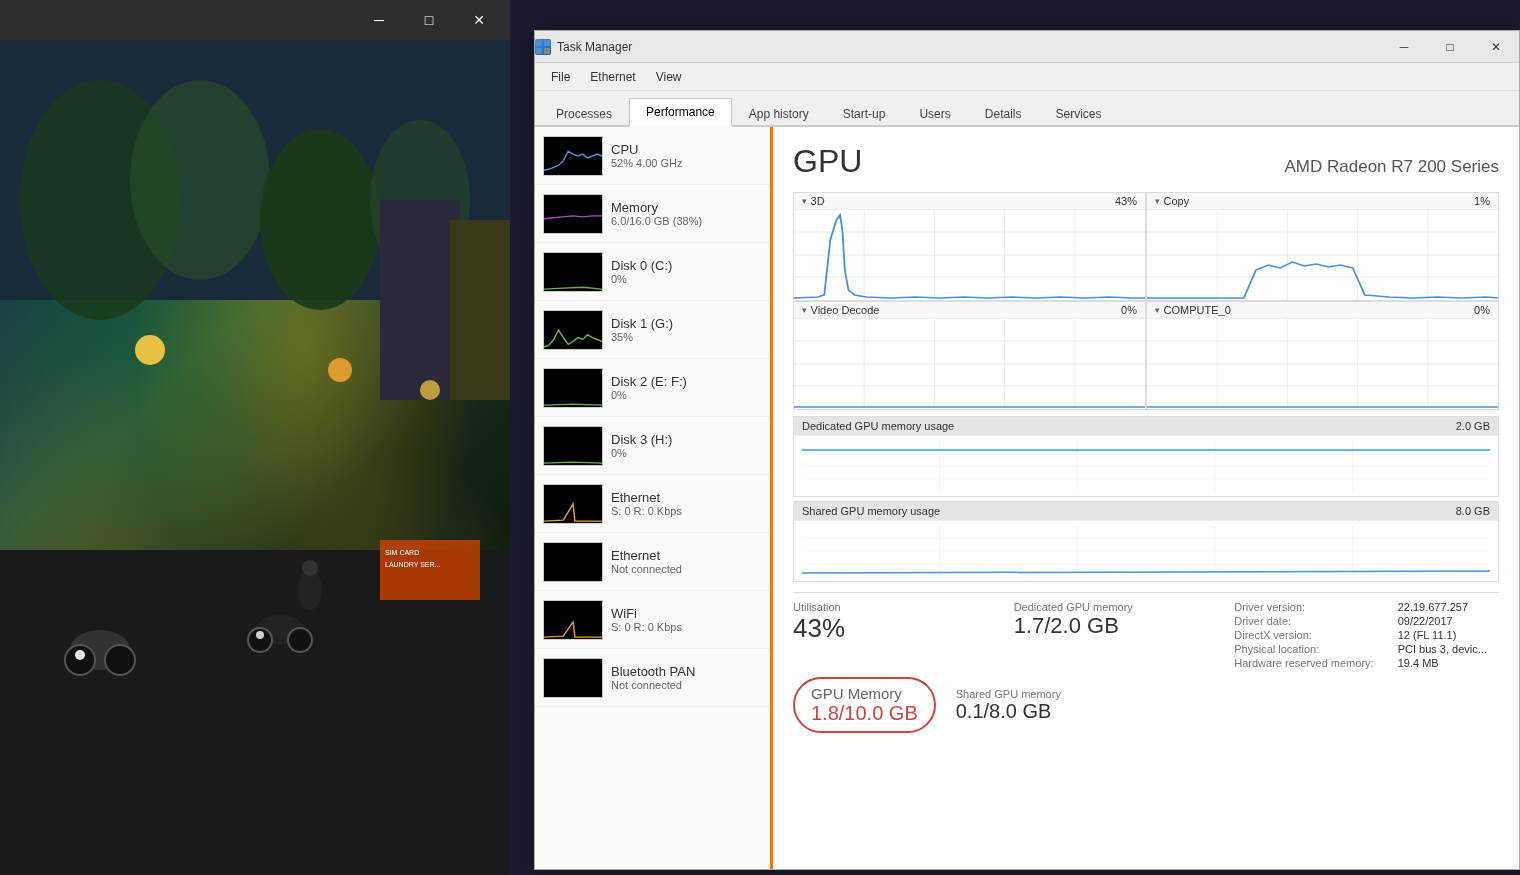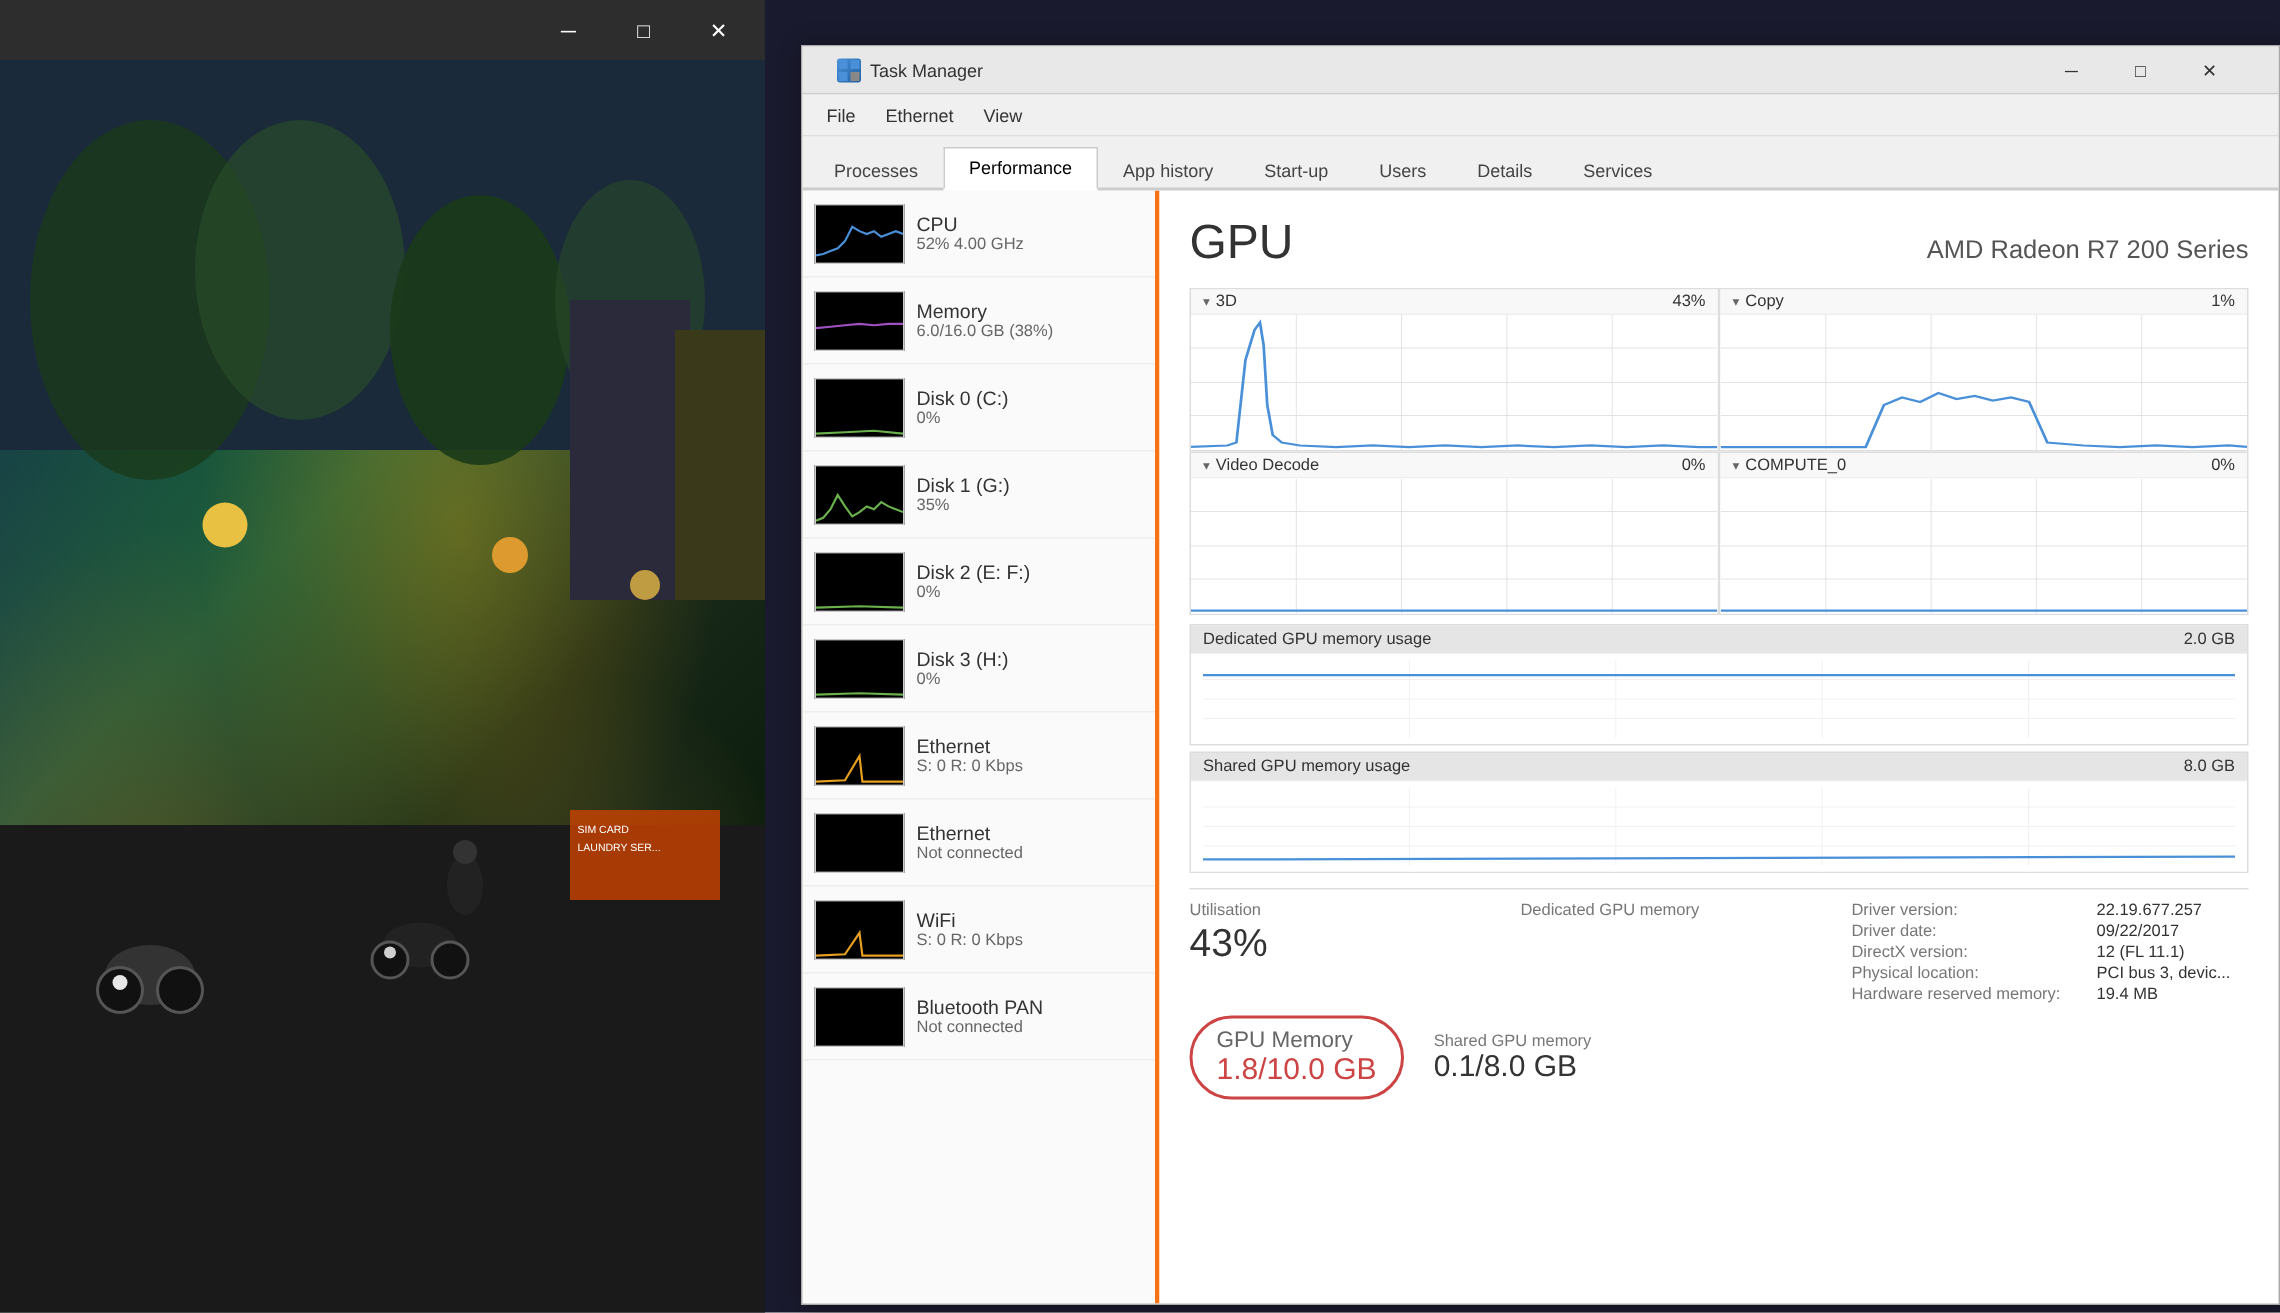--- a/index.html
+++ b/index.html
@@ -76,21 +76,21 @@
       box-shadow: 2px 2px 15px rgba(0,0,0,0.4);
       display: flex;
       flex-direction: column;
     }
 
     .tm-titlebar {
       height: 32px;
       background: #e8e8e8;
       display: flex;
       align-items: center;
-      padding: 0 23px;
+      padding: 0 0;
       border-bottom: 1px solid #ccc;
       flex-shrink: 0;
     }
 
     .tm-title-icon {
       width: 16px;
       height: 16px;
       margin-right: 6px;
       background: linear-gradient(135deg, #4a90d9 0%, #2060a0 100%);
       border-radius: 2px;
@@ -668,20 +668,21 @@
 
       <div style="display:flex; gap:0; margin-top:10px; border-top:1px solid #ddd; padding-top:8px;">
 
         <div style="flex:1;">
           <div style="font-size:11px;color:#777;">Utilisation</div>
           <div style="font-size:26px;font-weight:300;color:#333;">43%</div>
         </div>
 
         <div style="flex:1;">
           <div style="font-size:11px;color:#777;">Dedicated GPU memory</div>
+          <div style="font-size:22px;font-weight:300;color:#333;">1.7/2.0 GB</div>
         </div>
 
         <div style="flex:1.2;">
           <div style="display:grid;grid-template-columns:auto auto;gap:2px 12px;font-size:11px;">
             <span style="color:#777;">Driver version:</span>
             <span style="color:#333;">22.19.677.257</span>
             <span style="color:#777;">Driver date:</span>
             <span style="color:#333;">09/22/2017</span>
             <span style="color:#777;">DirectX version:</span>
             <span style="color:#333;">12 (FL 11.1)</span>

